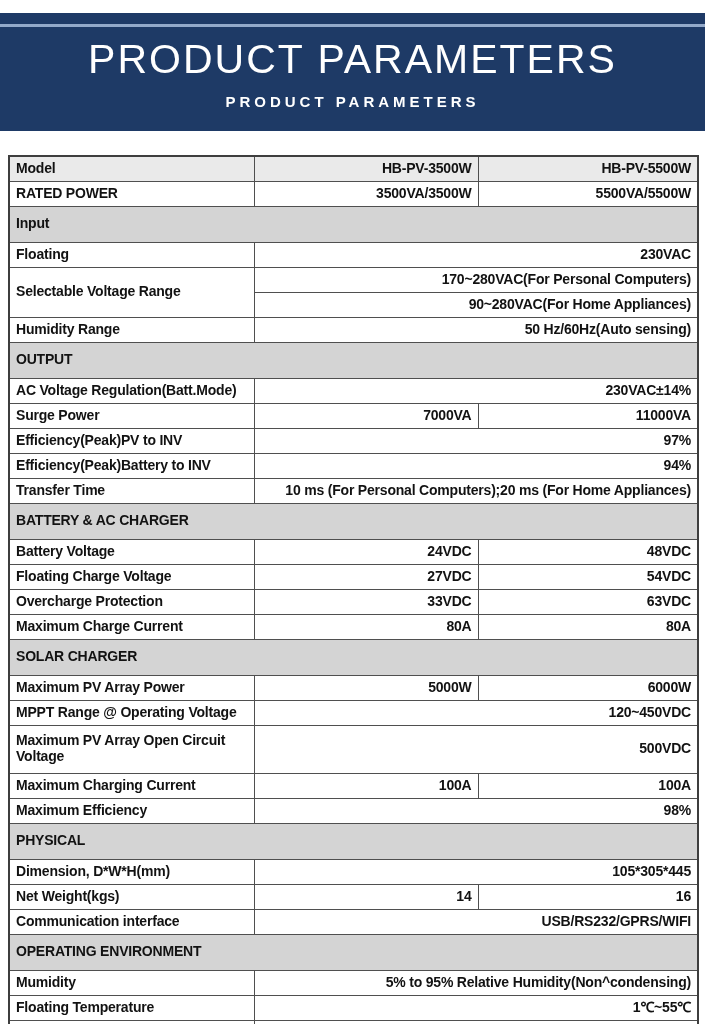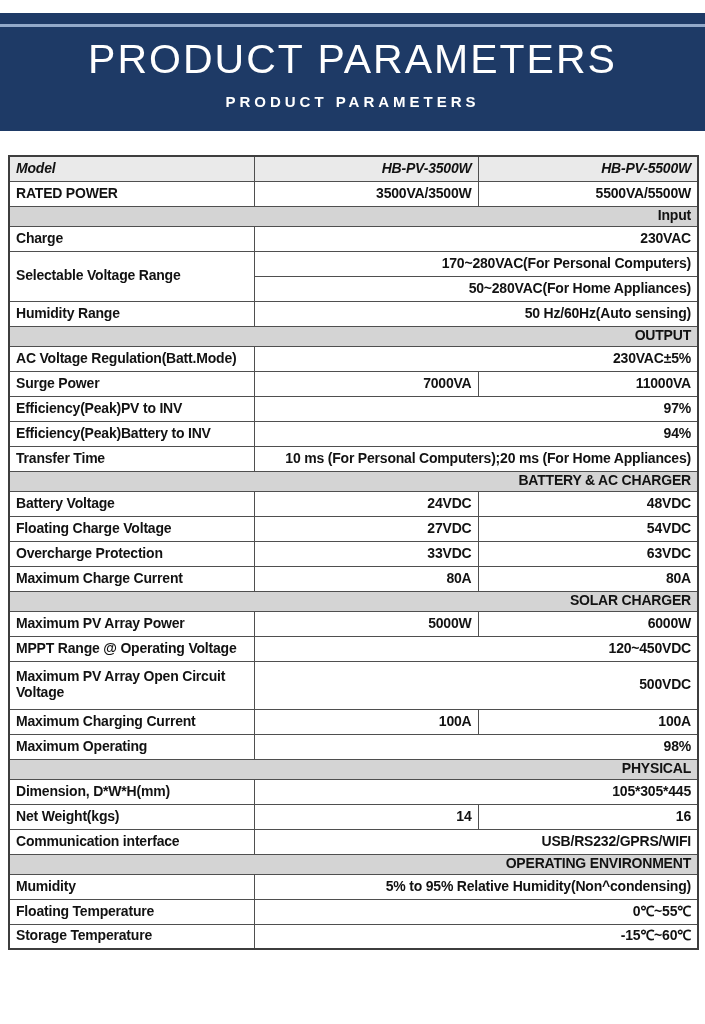--- a/index.html
+++ b/index.html
@@ -59,24 +59,24 @@
     padding: 1px 6px;
     height: 25px;
     line-height: 1.12;
     letter-spacing: -0.2px;
     overflow: hidden;
   }
   td.cell-label { text-align: left; }
   td.cell-value { text-align: right; }
   tr.row-section td {
     background: #d4d4d4;
-    height: 20px;
-    text-align: right;
-  }
-  tr.row-shaded td { background: #eaeaea; font-style: italic; }
+    height: 36px;
+    text-align: left;
+  }
+  tr.row-shaded td { background: #eaeaea; }
   tr.row-tall td { height: 48px; }
 </style>
 </head>
 <body>
 
 <div class="banner">
   <div class="banner-stripe"></div>
   <div class="banner-title">PRODUCT PARAMETERS</div>
   <div class="banner-subtitle">PRODUCT PARAMETERS</div>
 </div>
@@ -95,40 +95,40 @@
       </tr>
       <tr>
         <td class="cell-label">RATED POWER</td>
         <td class="cell-value">3500VA/3500W</td>
         <td class="cell-value">5500VA/5500W</td>
       </tr>
       <tr class="row-section">
         <td class="cell-label" colspan="3">Input</td>
       </tr>
       <tr>
-        <td class="cell-label">Charge</td>
+        <td class="cell-label">Floating</td>
         <td class="cell-value" colspan="2">230VAC</td>
       </tr>
       <tr>
         <td class="cell-label" rowspan="2">Selectable Voltage Range</td>
         <td class="cell-value" colspan="2">170~280VAC(For Personal Computers)</td>
       </tr>
       <tr>
-        <td class="cell-value" colspan="2">50~280VAC(For Home Appliances)</td>
+        <td class="cell-value" colspan="2">90~280VAC(For Home Appliances)</td>
       </tr>
       <tr>
         <td class="cell-label">Humidity Range</td>
         <td class="cell-value" colspan="2">50 Hz/60Hz(Auto sensing)</td>
       </tr>
       <tr class="row-section">
         <td class="cell-label" colspan="3">OUTPUT</td>
       </tr>
       <tr>
         <td class="cell-label">AC Voltage Regulation(Batt.Mode)</td>
-        <td class="cell-value" colspan="2">230VAC±5%</td>
+        <td class="cell-value" colspan="2">230VAC±14%</td>
       </tr>
       <tr>
         <td class="cell-label">Surge Power</td>
         <td class="cell-value">7000VA</td>
         <td class="cell-value">11000VA</td>
       </tr>
       <tr>
         <td class="cell-label">Efficiency(Peak)PV to INV</td>
         <td class="cell-value" colspan="2">97%</td>
       </tr>
@@ -178,21 +178,21 @@
       <tr class="row-tall">
         <td class="cell-label">Maximum PV Array Open Circuit Voltage</td>
         <td class="cell-value" colspan="2">500VDC</td>
       </tr>
       <tr>
         <td class="cell-label">Maximum Charging Current</td>
         <td class="cell-value">100A</td>
         <td class="cell-value">100A</td>
       </tr>
       <tr>
-        <td class="cell-label">Maximum Operating</td>
+        <td class="cell-label">Maximum Efficiency</td>
         <td class="cell-value" colspan="2">98%</td>
       </tr>
       <tr class="row-section">
         <td class="cell-label" colspan="3">PHYSICAL</td>
       </tr>
       <tr>
         <td class="cell-label">Dimension, D*W*H(mm)</td>
         <td class="cell-value" colspan="2">105*305*445</td>
       </tr>
       <tr>
@@ -206,20 +206,20 @@
       </tr>
       <tr class="row-section">
         <td class="cell-label" colspan="3">OPERATING ENVIRONMENT</td>
       </tr>
       <tr>
         <td class="cell-label">Mumidity</td>
         <td class="cell-value" colspan="2">5% to 95% Relative Humidity(Non^condensing)</td>
       </tr>
       <tr>
         <td class="cell-label">Floating Temperature</td>
-        <td class="cell-value" colspan="2">0℃~55℃</td>
+        <td class="cell-value" colspan="2">1℃~55℃</td>
       </tr>
       <tr>
         <td class="cell-label">Storage Temperature</td>
         <td class="cell-value" colspan="2">-15℃~60℃</td>
       </tr>
     </tbody>
 </table>
 
 </body></html>

